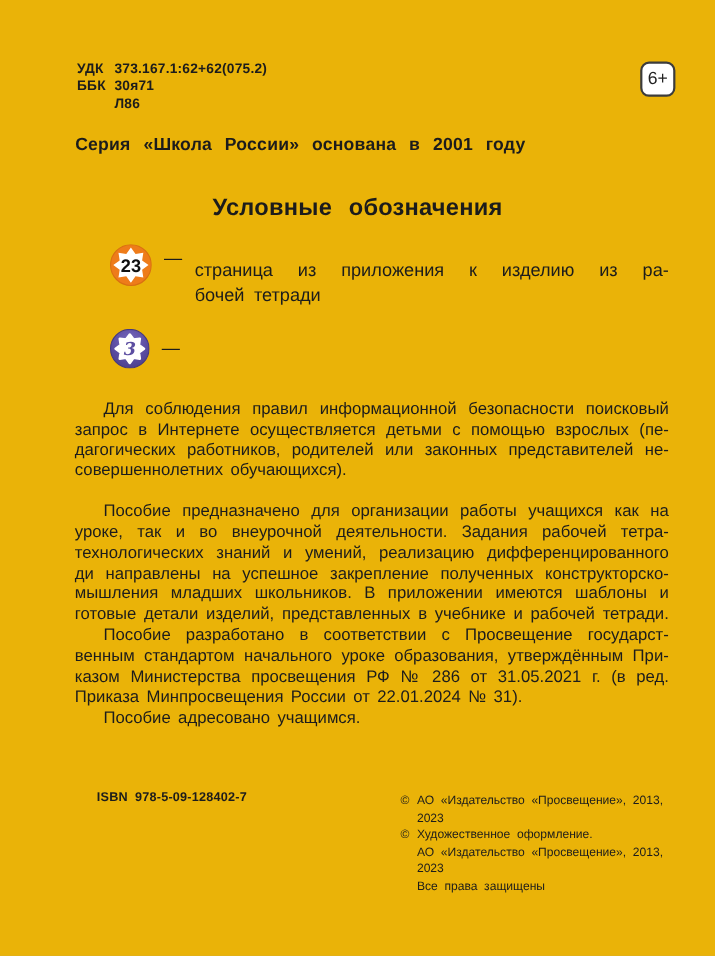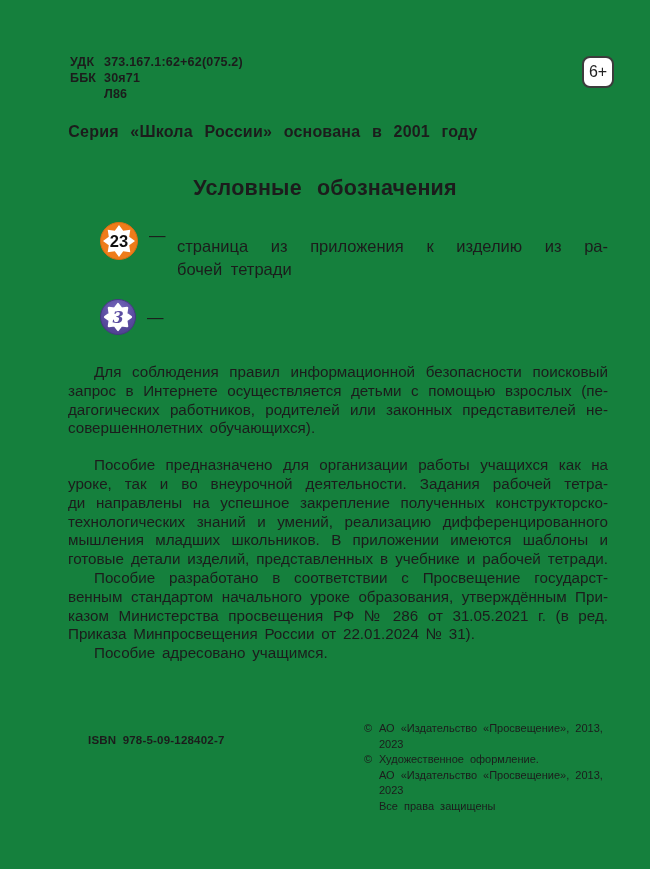--- a/index.html
+++ b/index.html
@@ -1,17 +1,17 @@
 <!DOCTYPE html>
 <html><head>
 <meta charset="utf-8">
 <style>
   html,body{margin:0;padding:0;background:#9e9e9e;}
   .page{
-    position:relative;width:650px;height:869px;background:#15803d;
+    position:relative;width:650px;height:869px;background:#eab308;
     font-family:"Liberation Sans",sans-serif;color:#1c1c1c;overflow:hidden;
   }
   
   .bib{position:absolute;left:70px;top:54px;font-size:12.5px;font-weight:bold;line-height:16px;letter-spacing:.2px;}
   .bib-row{display:flex;}
   .bib-label{width:34px;}
   .bib-val{white-space:pre;}
   
   .age{position:absolute;left:582px;top:56px;width:28px;height:28px;border:2px solid #3c3c3c;
        border-radius:8px;display:flex;align-items:center;justify-content:center;
@@ -31,21 +31,21 @@
   .legend-text{flex:1;font-size:16.5px;line-height:23px;word-spacing:4px;padding-top:2px;margin-top:11px;}
   .legend-item.centered .legend-dash,.legend-item.centered .legend-text{padding-top:0;}
   
   .body-text{position:absolute;left:68px;top:363px;width:540px;
              font-size:15.2px;line-height:18.8px;word-spacing:2.5px;}
   .line{display:block;text-align:justify;text-align-last:left;}
   .jl{text-align-last:justify;}
   .ind{text-indent:26px;}
   .pgap{height:18px;}
   
-  .isbn{position:absolute;left:68px;top:734px;font-size:11.5px;font-weight:bold;letter-spacing:.2px;word-spacing:3px;padding-left:20px;}
+  .isbn{position:absolute;left:68px;top:719px;font-size:11.5px;font-weight:bold;letter-spacing:.2px;word-spacing:3px;padding-left:20px;}
   .copyright{position:absolute;left:364px;top:721px;width:246px;font-size:11px;line-height:15.6px;word-spacing:3px;}
   .cp-row{display:flex;}
   .cp-mark{width:15px;flex:0 0 auto;}
   .cp-text{flex:1;}
 </style>
 </head>
 <body>
 
 <div class="page">
 
@@ -106,22 +106,22 @@
   <div class="body-text">
     <span class="line jl ind">Для соблюдения правил информационной безопасности поисковый</span>
     <span class="line jl">запрос в Интернете осуществляется детьми с помощью взрослых (пе-</span>
     <span class="line jl">дагогических работников, родителей или законных представителей не-</span>
     <span class="line">совершеннолетних обучающихся).</span>
 
     <div class="pgap"></div>
 
     <span class="line jl ind">Пособие предназначено для организации работы учащихся как на</span>
     <span class="line jl">уроке, так и во внеурочной деятельности. Задания рабочей тетра-</span>
+    <span class="line jl">технологических знаний и умений, реализацию дифференцированного</span>
     <span class="line jl">ди направлены на успешное закрепление полученных конструкторско-</span>
-    <span class="line jl">технологических знаний и умений, реализацию дифференцированного</span>
     <span class="line jl">мышления младших школьников. В приложении имеются шаблоны и</span>
     <span class="line jl">готовые детали изделий, представленных в учебнике и рабочей тетради.</span>
 
     <span class="line jl ind">Пособие разработано в соответствии с Просвещение государст-</span>
     <span class="line jl">венным стандартом начального уроке образования, утверждённым При-</span>
     <span class="line jl">казом Министерства просвещения РФ № 286 от 31.05.2021 г. (в ред.</span>
     <span class="line">Приказа Минпросвещения России от 22.01.2024 № 31).</span>
 
     <span class="line ind">Пособие адресовано учащимся.</span>
   </div>

